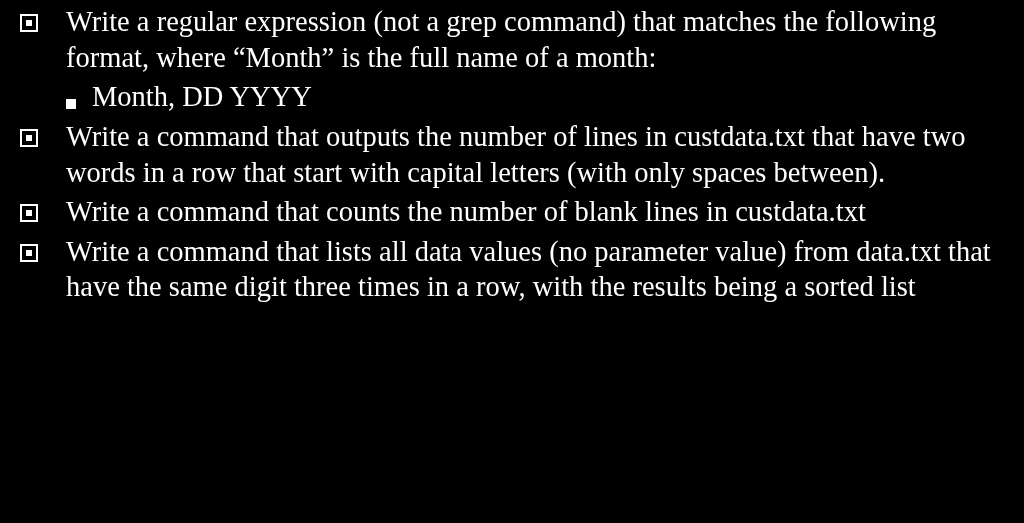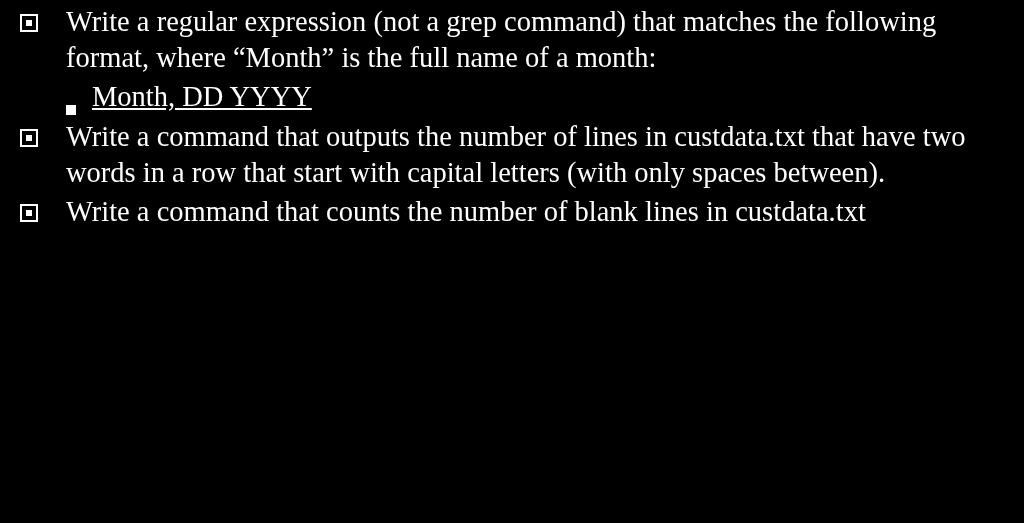--- a/index.html
+++ b/index.html
@@ -17,24 +17,23 @@
   .slide {
     padding: 4px 24px 0 20px;
   }
   .l1 {
     display: flex;
     align-items: flex-start;
     margin-bottom: 4px;
   }
   .l2 {
     display: flex;
-    align-items: flex-end;
+    align-items: center;
     margin-left: 46px;
     margin-bottom: 4px;
-    text-decoration: underline;
   }
   .bullet1 {
     width: 18px;
     height: 18px;
     margin-top: 10px;
     margin-right: 28px;
     flex-shrink: 0;
     border: 2px solid #ffffff;
     box-sizing: border-box;
     position: relative;
@@ -78,14 +77,18 @@
   <div class="l1">
     <span class="bullet1"></span>
     <span class="text">Write a command that outputs the number of lines in custdata.txt that have two words in a row that start with capital letters (with only spaces between).</span>
   </div>
 
   <div class="l1">
     <span class="bullet1"></span>
     <span class="text">Write a command that counts the number of blank lines in custdata.txt</span>
   </div>
 
+  <div class="l1">
+    <span class="bullet1"></span>
+    <span class="text">Write a command that lists all data values (no parameter value) from data.txt that have the same digit three times in a row, with the results being a sorted list</span>
+  </div>
 
 </div>
 
 </body></html>

